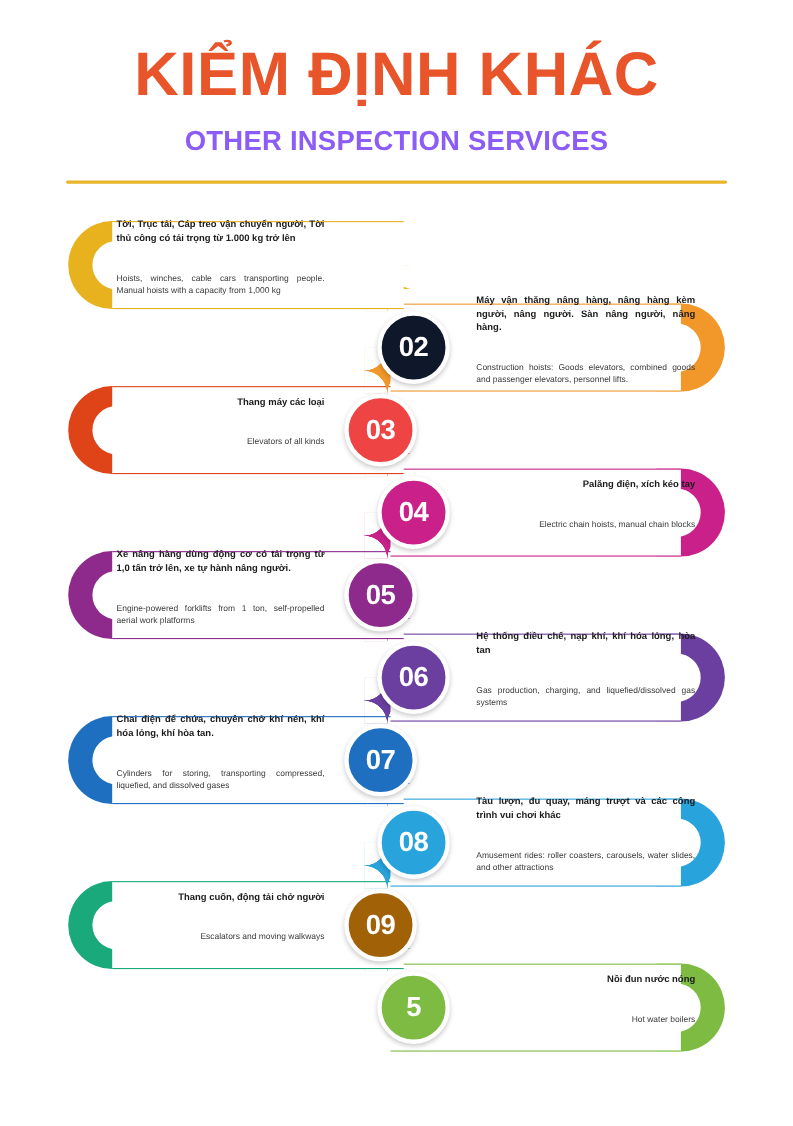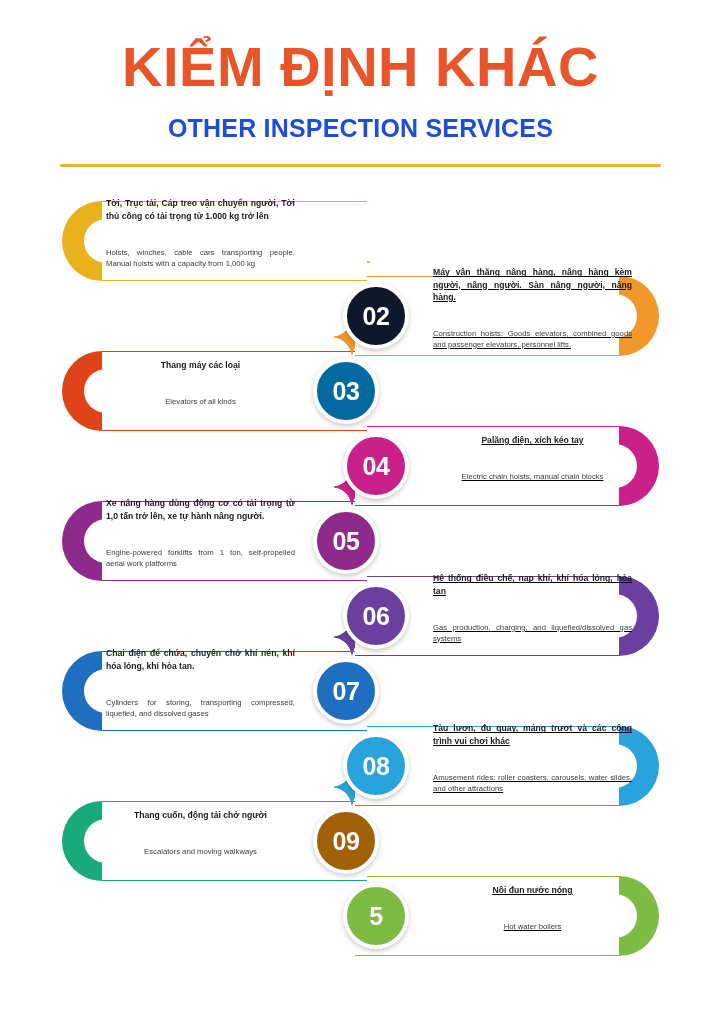--- a/index.html
+++ b/index.html
@@ -14,21 +14,21 @@
   .page{position:relative;width:721px;height:1024px;}
 
   
   .header{padding-top:38px;text-align:center;}
   .title-vi{
     font-size:56px;font-weight:bold;letter-spacing:.5px;
     color:#E8552A;line-height:1.05;margin:0;
   }
   .title-en{
     font-size:25px;font-weight:bold;letter-spacing:.2px;
-    color:#1d4ed8;margin:18px 0 0 0;line-height:1.1;
+    color:#8b5cf6;margin:18px 0 0 0;line-height:1.1;
   }
   .rule{
     width:601px;height:3px;background:#E8B52B;
     margin:22px auto 0 auto;border-radius:2px;
   }
 
   
   .list{position:relative;margin-top:26px;height:780px;}
 
   .row{position:absolute;height:96px;}
@@ -59,32 +59,32 @@
   .row.left .card{left:40px;right:0;border-top:1.5px solid;border-bottom:1.5px solid;}
   .row.right .card{right:40px;left:0;border-top:1.5px solid;border-bottom:1.5px solid;}
 
   .txt{
     position:absolute;top:0;height:80px;
     display:flex;flex-direction:column;justify-content:center;
     box-sizing:border-box;
     gap:24px;
   }
   .row.left .txt{left:44px;right:72px;}
-  .row.right .txt{left:78px;right:27px;text-decoration:underline;}
+  .row.right .txt{left:78px;right:27px;}
   .row.left.center .txt,.row.right.center .txt{text-align:center;}
 
   .vi{
     font-size:8.6px;font-weight:bold;color:#1b1b1b;
     line-height:1.42;margin:0;text-align:justify;
   }
   .en{
     font-size:7.7px;color:#3a3a3a;line-height:1.38;margin:2px 0 0 0;
     text-align:justify;
   }
-  .center .vi,.center .en{text-align:center;}
+  .center .vi,.center .en{text-align:right;}
 
   
   .badge{
     position:absolute;top:0;width:66px;height:66px;border-radius:50%;
     display:flex;align-items:center;justify-content:center;
     color:#fff;font-size:25px;font-weight:bold;letter-spacing:-.5px;
     border:4px solid #fff;
     box-shadow:0 2px 5px rgba(0,0,0,.22);
     box-sizing:border-box;z-index:6;
   }
@@ -150,21 +150,21 @@
       <div class="row left center" style="top: 150px; z-index: 18;">
         <div class="capwrap">
           <div class="cap" style="background: rgb(222, 68, 24);"></div>
           <div class="notch"></div>
         </div>
         <div class="card" style="border-top-color: rgb(222, 68, 24); border-bottom-color: rgb(222, 68, 24);"></div>
         <div class="txt">
           <p class="vi">Thang máy các loại</p>
           <p class="en">Elevators of all kinds</p>
         </div>
-        <div class="badge" style="background: #0369a1;">03</div>
+        <div class="badge" style="background: #ef4444;">03</div>
       </div>
       <div class="row right center" style="top: 225px; z-index: 17;">
         <div class="capwrap">
           <div class="cap" style="background: rgb(201, 33, 137);"></div>
           <div class="notch"></div>
         </div>
         <div class="card" style="border-top-color: rgb(201, 33, 137); border-bottom-color: rgb(201, 33, 137);"></div>
         <div class="txt">
           <p class="vi">Palăng điện, xích kéo tay</p>
           <p class="en">Electric chain hoists, manual chain blocks</p>

